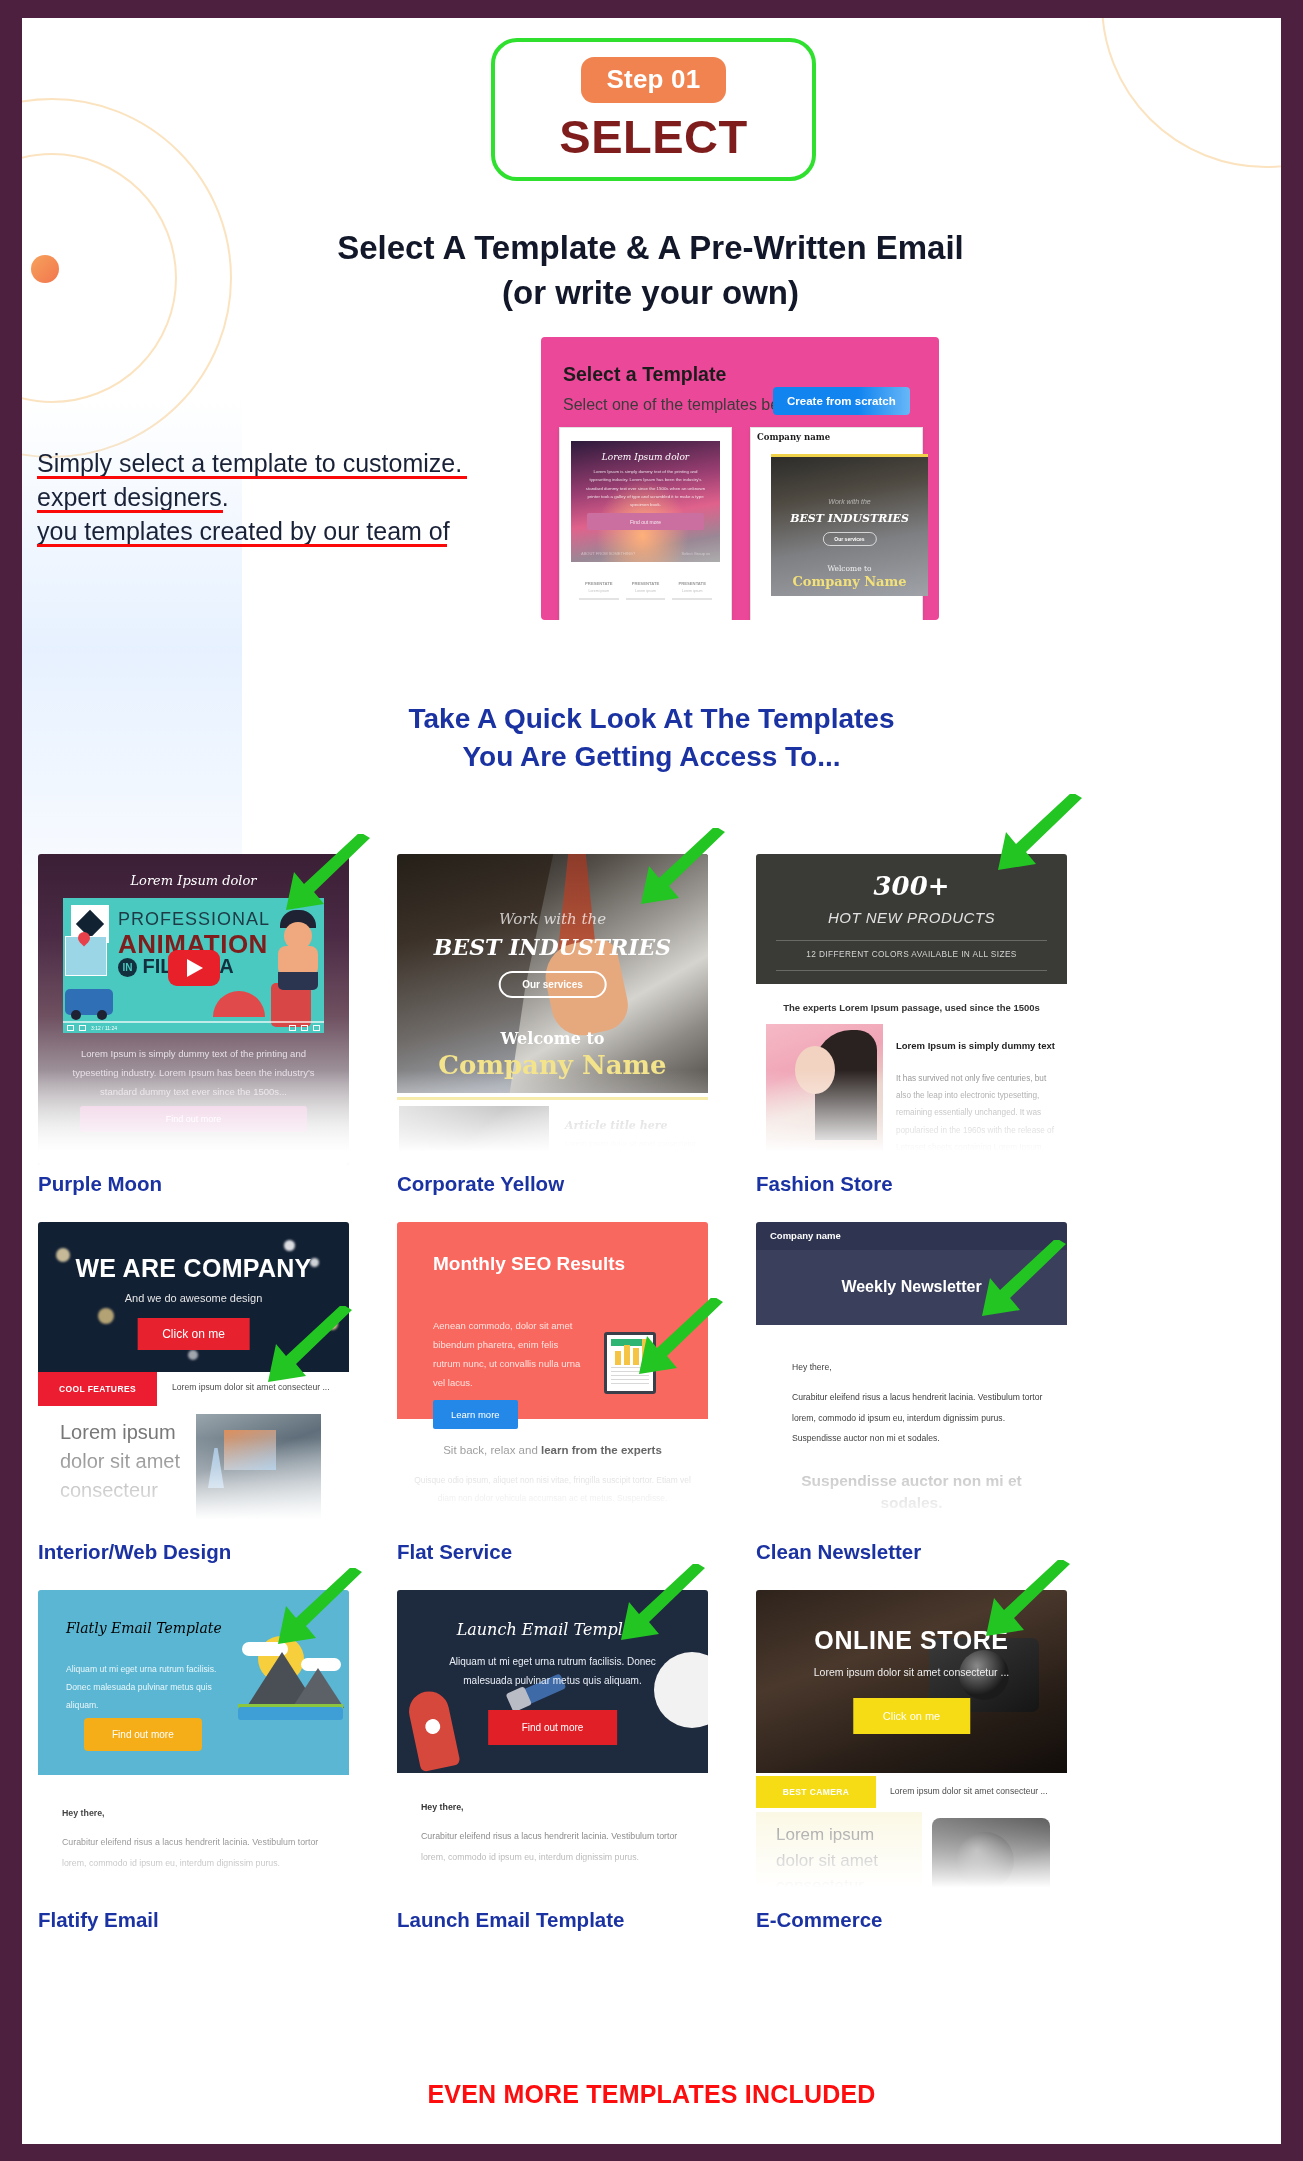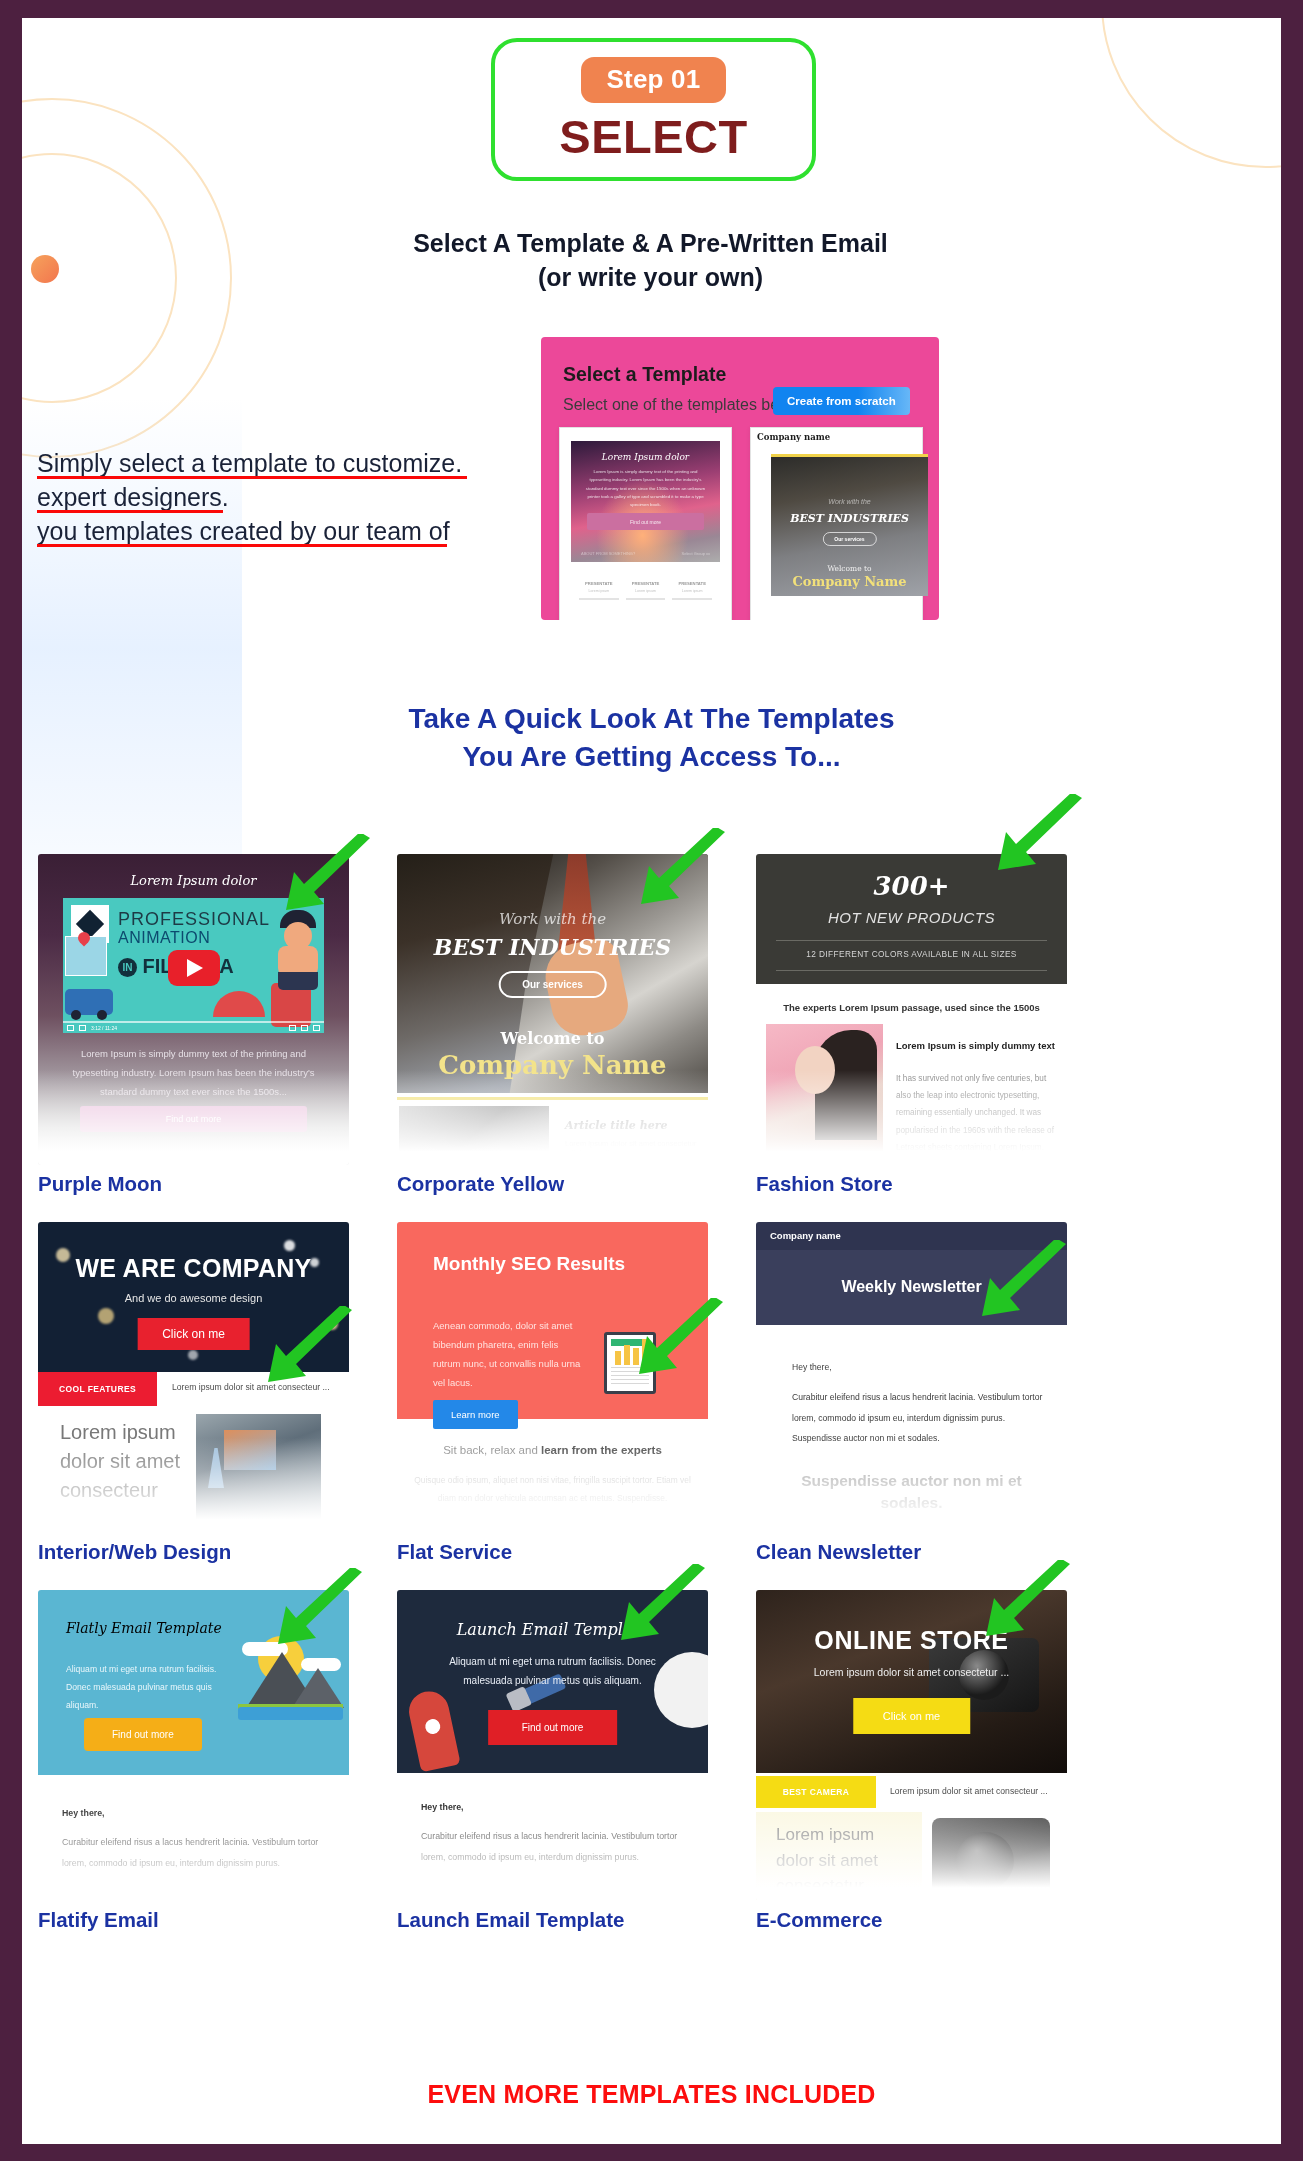--- a/index.html
+++ b/index.html
@@ -77,21 +77,21 @@
     font-size: 47px;
     font-weight: bold;
     letter-spacing: .5px;
     line-height: 1.05;
   }
   .subtitle {
     position: absolute;
     left: 0; top: 208px; width: 1257px;
     text-align: center;
     color: #121829;
-    font-size: 25px;
+    font-size: 33px;
     font-weight: bold;
     line-height: 1.36;
   }
 
   
   .intro {
     position: absolute;
     left: 15px; top: 428px;
     width: 470px;
     font-size: 25px;
@@ -234,21 +234,21 @@
 
   
   
   .pm { position:absolute; inset:0; background: linear-gradient(180deg,#3a1f35 0%, #4b2a45 26%, #6e5060 52%, #a399a0 72%, #cfcfcf 88%, #e8e8e8 100%); }
   .pm-title { position:absolute; left:0; right:0; top:19px; text-align:center; color:#fff; font-size:13px; font-family:"DejaVu Serif", serif; font-style:italic;}
   .pm-vid { position:absolute; left:25px; right:25px; top:44px; height:135px; background:#3fc6bd; overflow:hidden;}
   .pm-vid .sky { position:absolute; inset:0; background:#49c9c0;}
   .pm-logo { position:absolute; left:8px; top:7px; width:38px; height:38px; background:#fff; display:flex; align-items:center; justify-content:center;}
   .pm-logo i { width:20px; height:20px; background:#123; transform:rotate(45deg); display:block;}
   .pm-t1 { position:absolute; left:55px; top:11px; color:#1d3a45; font-size:18px; letter-spacing:1px;}
-  .pm-t2 { position:absolute; left:55px; top:31px; color:#0c4a6e; font-size:16px; font-weight:normal; letter-spacing:.5px;}
+  .pm-t2 { position:absolute; left:55px; top:31px; color:#7f1d1d; font-size:26px; font-weight:bold; letter-spacing:.5px;}
   .pm-t3 { position:absolute; left:55px; top:57px; color:#12303d; font-size:20px; font-weight:bold;}
   .pm-t3 .chip { display:inline-block; background:#12303d; color:#49c9c0; border-radius:50%; width:19px; height:19px; font-size:10px; text-align:center; line-height:19px; vertical-align:2px;}
   .pm-play { position:absolute; left:50%; top:52%; transform:translate(-50%,-50%); width:52px; height:36px; background:#e8202a; border-radius:9px; }
   .pm-play::after { content:""; position:absolute; left:19px; top:9px; border-left:16px solid #fff; border-top:9px solid transparent; border-bottom:9px solid transparent;}
   .pm-head { position:absolute; right:4px; top:12px; width:44px; height:80px;}
   .pm-head .hair{position:absolute; left:4px; top:0; width:36px; height:18px; background:#1f2233; border-radius:16px 16px 0 0;}
   .pm-head .face{position:absolute; left:8px; top:12px; width:28px; height:28px; background:#f0a97e; border-radius:50%;}
   .pm-head .body{position:absolute; left:2px; top:36px; width:40px; height:30px; background:#f0a97e; border-radius:8px;}
   .pm-head .pants{position:absolute; left:2px; top:62px; width:40px; height:18px; background:#2c3550; border-radius:0 0 5px 5px;}
   .pm-map { position:absolute; left:2px; top:38px; width:42px; height:40px; background:#9bd6e6; border:1px solid #fff;}

